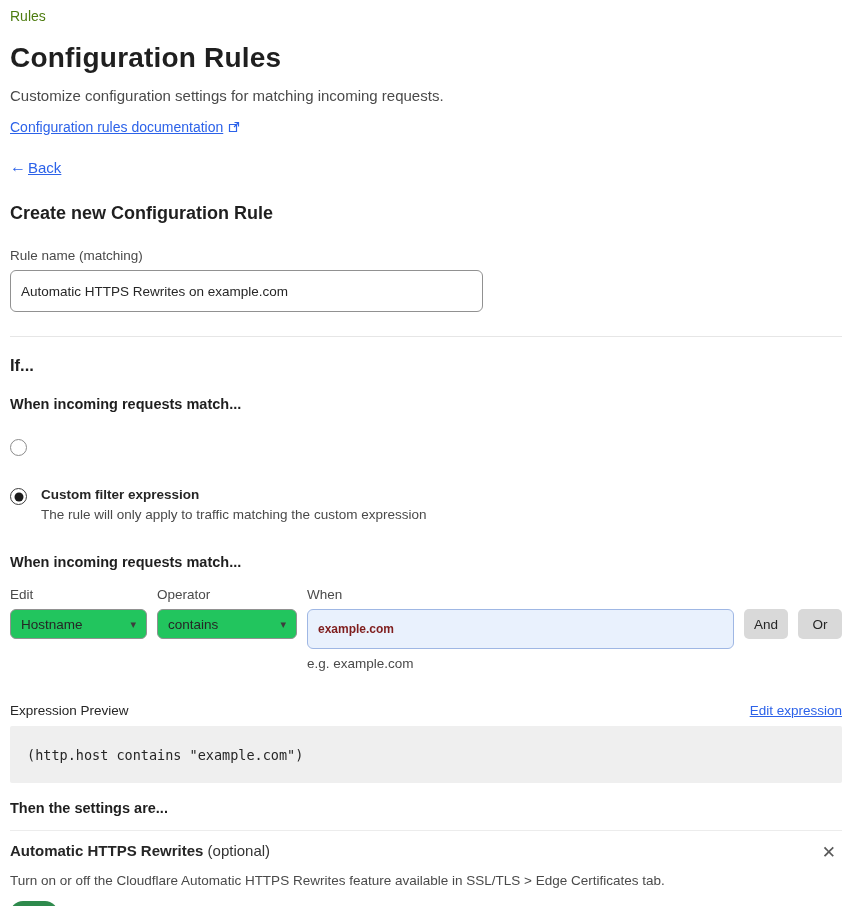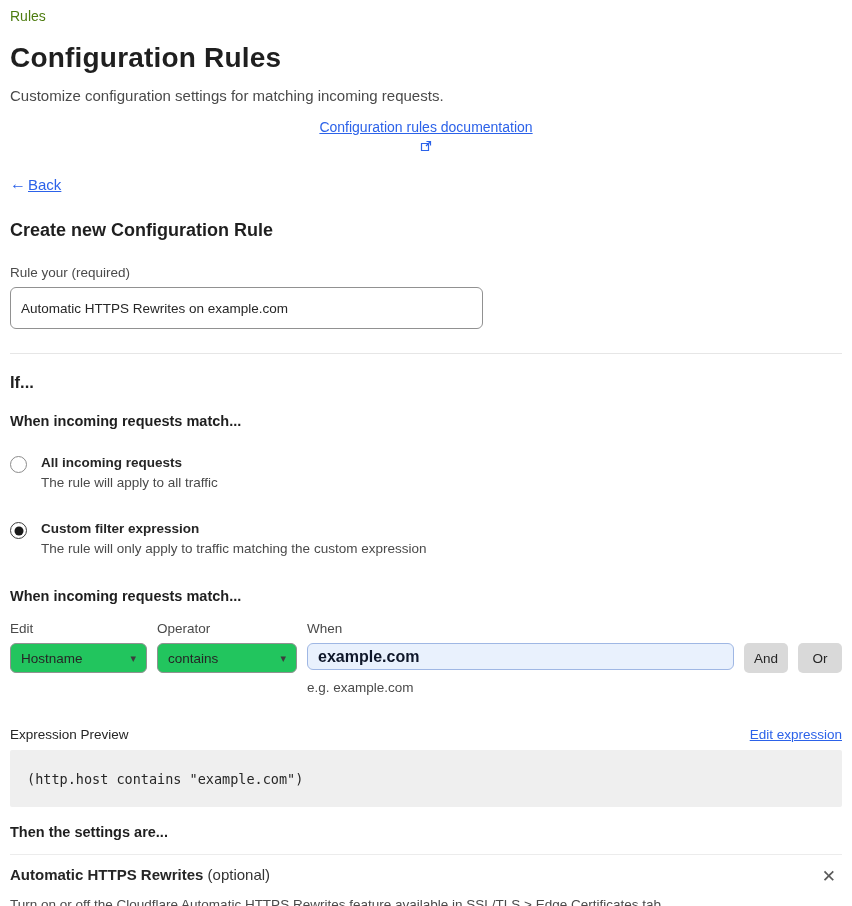--- a/index.html
+++ b/index.html
@@ -10,21 +10,21 @@
     color: #262626;
     overflow: hidden;
   }
   .container { padding: 8px 10px 0 10px; width: 852px; }
 
   .breadcrumb { font-size: 14px; color: #4d7c0f; }
   h1.page-title { font-size: 28px; font-weight: 700; color: #1f1f1f; margin-top: 18px; letter-spacing: 0.2px; }
   .subtitle { font-size: 15px; color: #4a4a4a; margin-top: 13px; }
 
   a.link { color: #2c62e9; text-decoration: underline; cursor: pointer; }
-  .doc-link-row { margin-top: 15px; font-size: 14px; display: flex; align-items: center; gap: 5px; flex-direction: column; }
+  .doc-link-row { margin-top: 15px; font-size: 14px; display: flex; align-items: center; gap: 5px; }
   .ext-icon { display: inline-block; width: 12px; height: 12px; }
   .ext-icon svg { display: block; }
 
   .back-row { margin-top: 23px; font-size: 15px; display: flex; align-items: center; }
   .back-arrow { color: #2c62e9; margin-right: 2px; font-size: 16px; text-decoration: none; }
 
   h2.section-title { font-size: 18px; font-weight: 700; color: #1f1f1f; margin-top: 27px; }
 
   .field-label { font-size: 13.5px; color: #4a4a4a; margin-top: 24px; }
   .rule-name-input {
@@ -67,24 +67,24 @@
   .builder-grid .col-label { font-size: 13.5px; color: #4a4a4a; margin-top: 17px; }
   .builder-grid .control-row { margin-top: 7px; }
   .select-box {
     height: 30px; border: 1px solid #919191; border-radius: 6px;
     background: #22c55e; display: flex; align-items: center;
     padding: 0 10px; font-size: 13.5px; color: #262626; cursor: pointer;
   }
   .select-box .select-value { flex: 1; }
   .caret { color: #3d3d3d; font-size: 11px; margin-left: 6px; }
   .value-input {
-    width: 100%; height: 27px;
+    width: 100%; height: 40px;
     border: 1px solid #9fb7e4; border-radius: 6px;
     background: #e9f1fd; padding: 0 10px;
-    font-size: 16px; font-weight: 700; color: #0f172a;
+    font-size: 12px; font-weight: 700; color: #7f1d1d;
     font-family: "Liberation Sans", sans-serif; outline: none; display: block;
   }
   .small-btn {
     height: 30px; width: 44px; border: none; border-radius: 5px;
     background: #d9d9d9; color: #262626; font-size: 13.5px;
     font-family: "Liberation Sans", sans-serif; cursor: pointer;
   }
   .value-helper { font-size: 13.5px; color: #4a4a4a; margin-top: 7px; }
 
   .expr-row { margin-top: 32px; display: flex; justify-content: space-between; align-items: baseline; }
@@ -132,34 +132,30 @@
     </span>
   </div>
 
   <div class="back-row">
     <span class="back-arrow">←</span>
     <a class="link">Back</a>
   </div>
 
   <h2 class="section-title">Create new Configuration Rule</h2>
 
-  <div class="field-label">Rule your (required)</div>
+  <div class="field-label">Rule name (matching)</div>
   <input class="rule-name-input" type="text" value="Automatic HTTPS Rewrites on example.com" style="">
 
   <hr class="divider">
 
   <h3 class="if-title">If...</h3>
   <div class="match-heading">When incoming requests match...</div>
 
   <div class="radio-option">
     <span class="radio-circle"></span>
-    <span class="radio-text">
-      <div class="radio-label">All incoming requests</div>
-      <div class="radio-desc">The rule will apply to all traffic</div>
-    </span>
   </div>
 
   <div class="radio-option">
     <span class="radio-circle selected"></span>
     <span class="radio-text">
       <div class="radio-label">Custom filter expression</div>
       <div class="radio-desc">The rule will only apply to traffic matching the custom expression</div>
     </span>
   </div>
 

